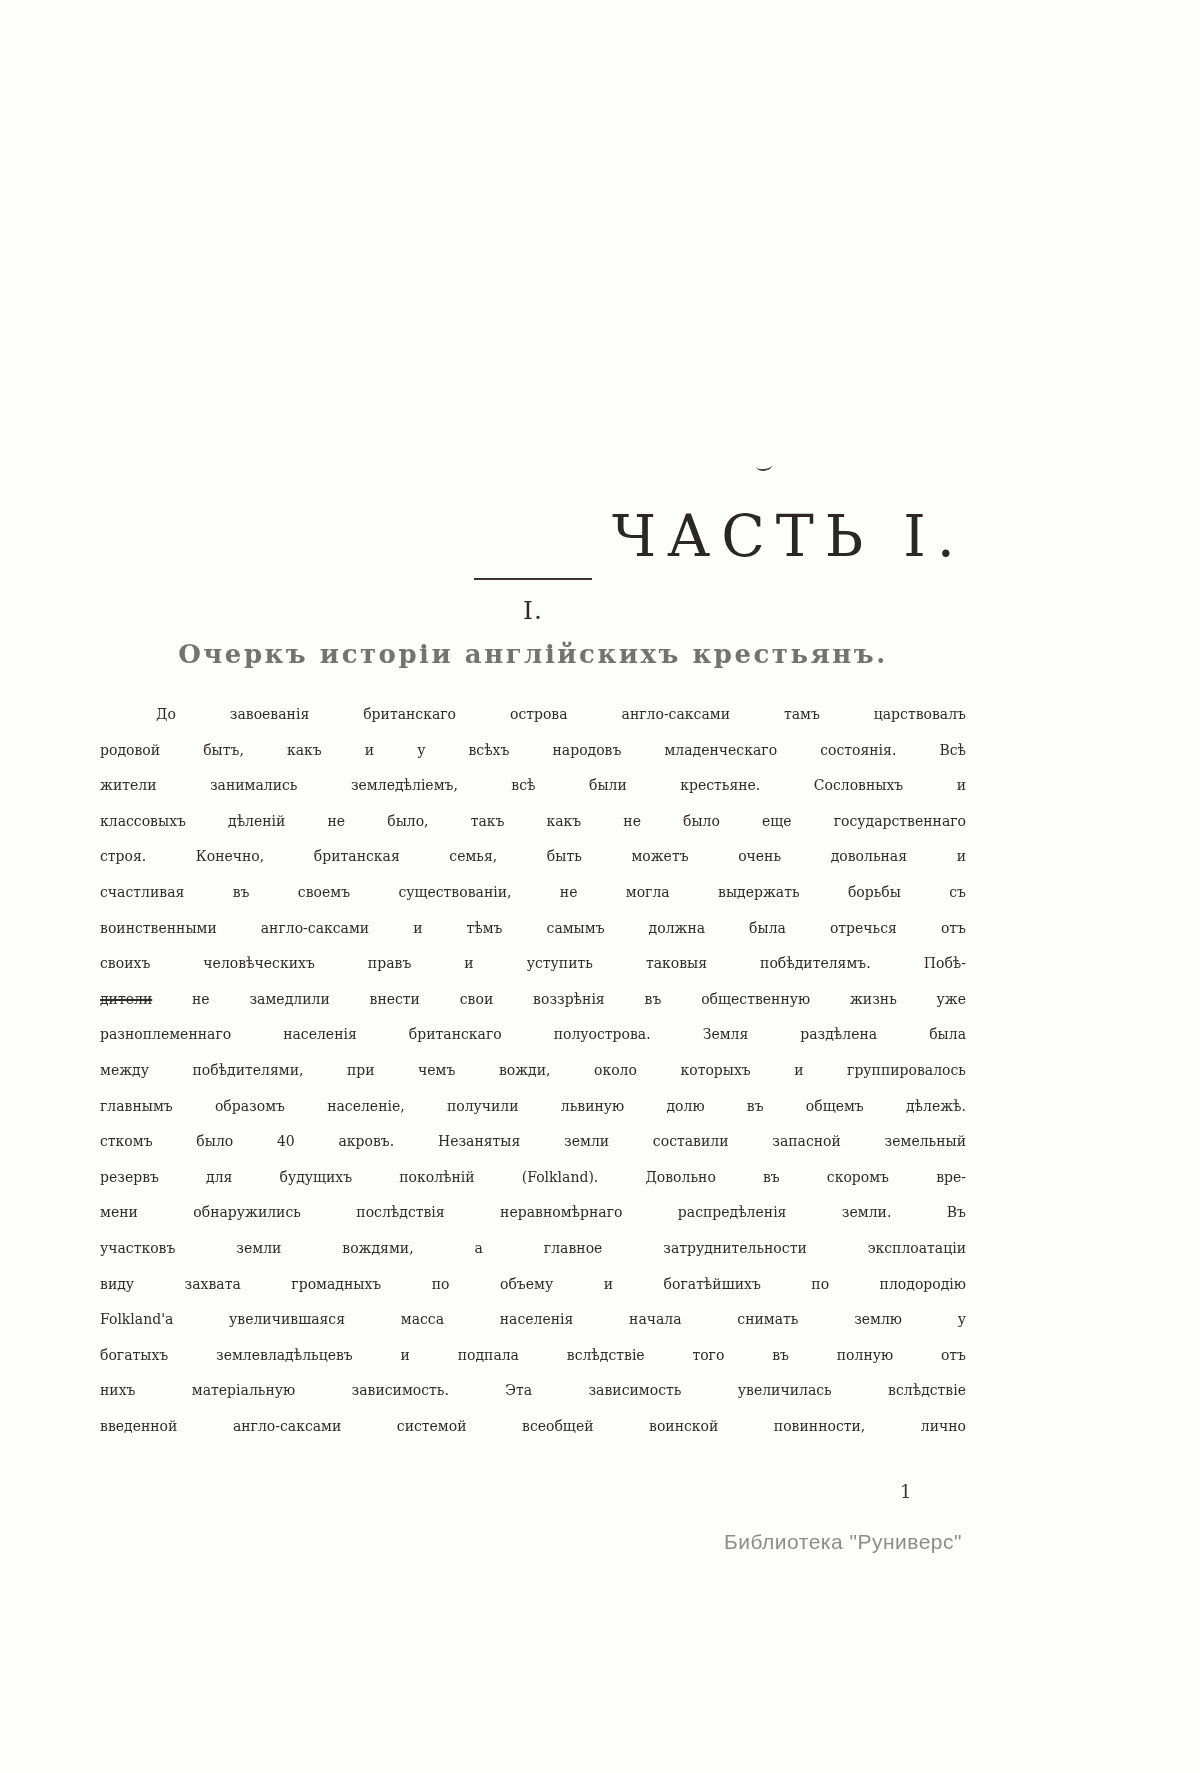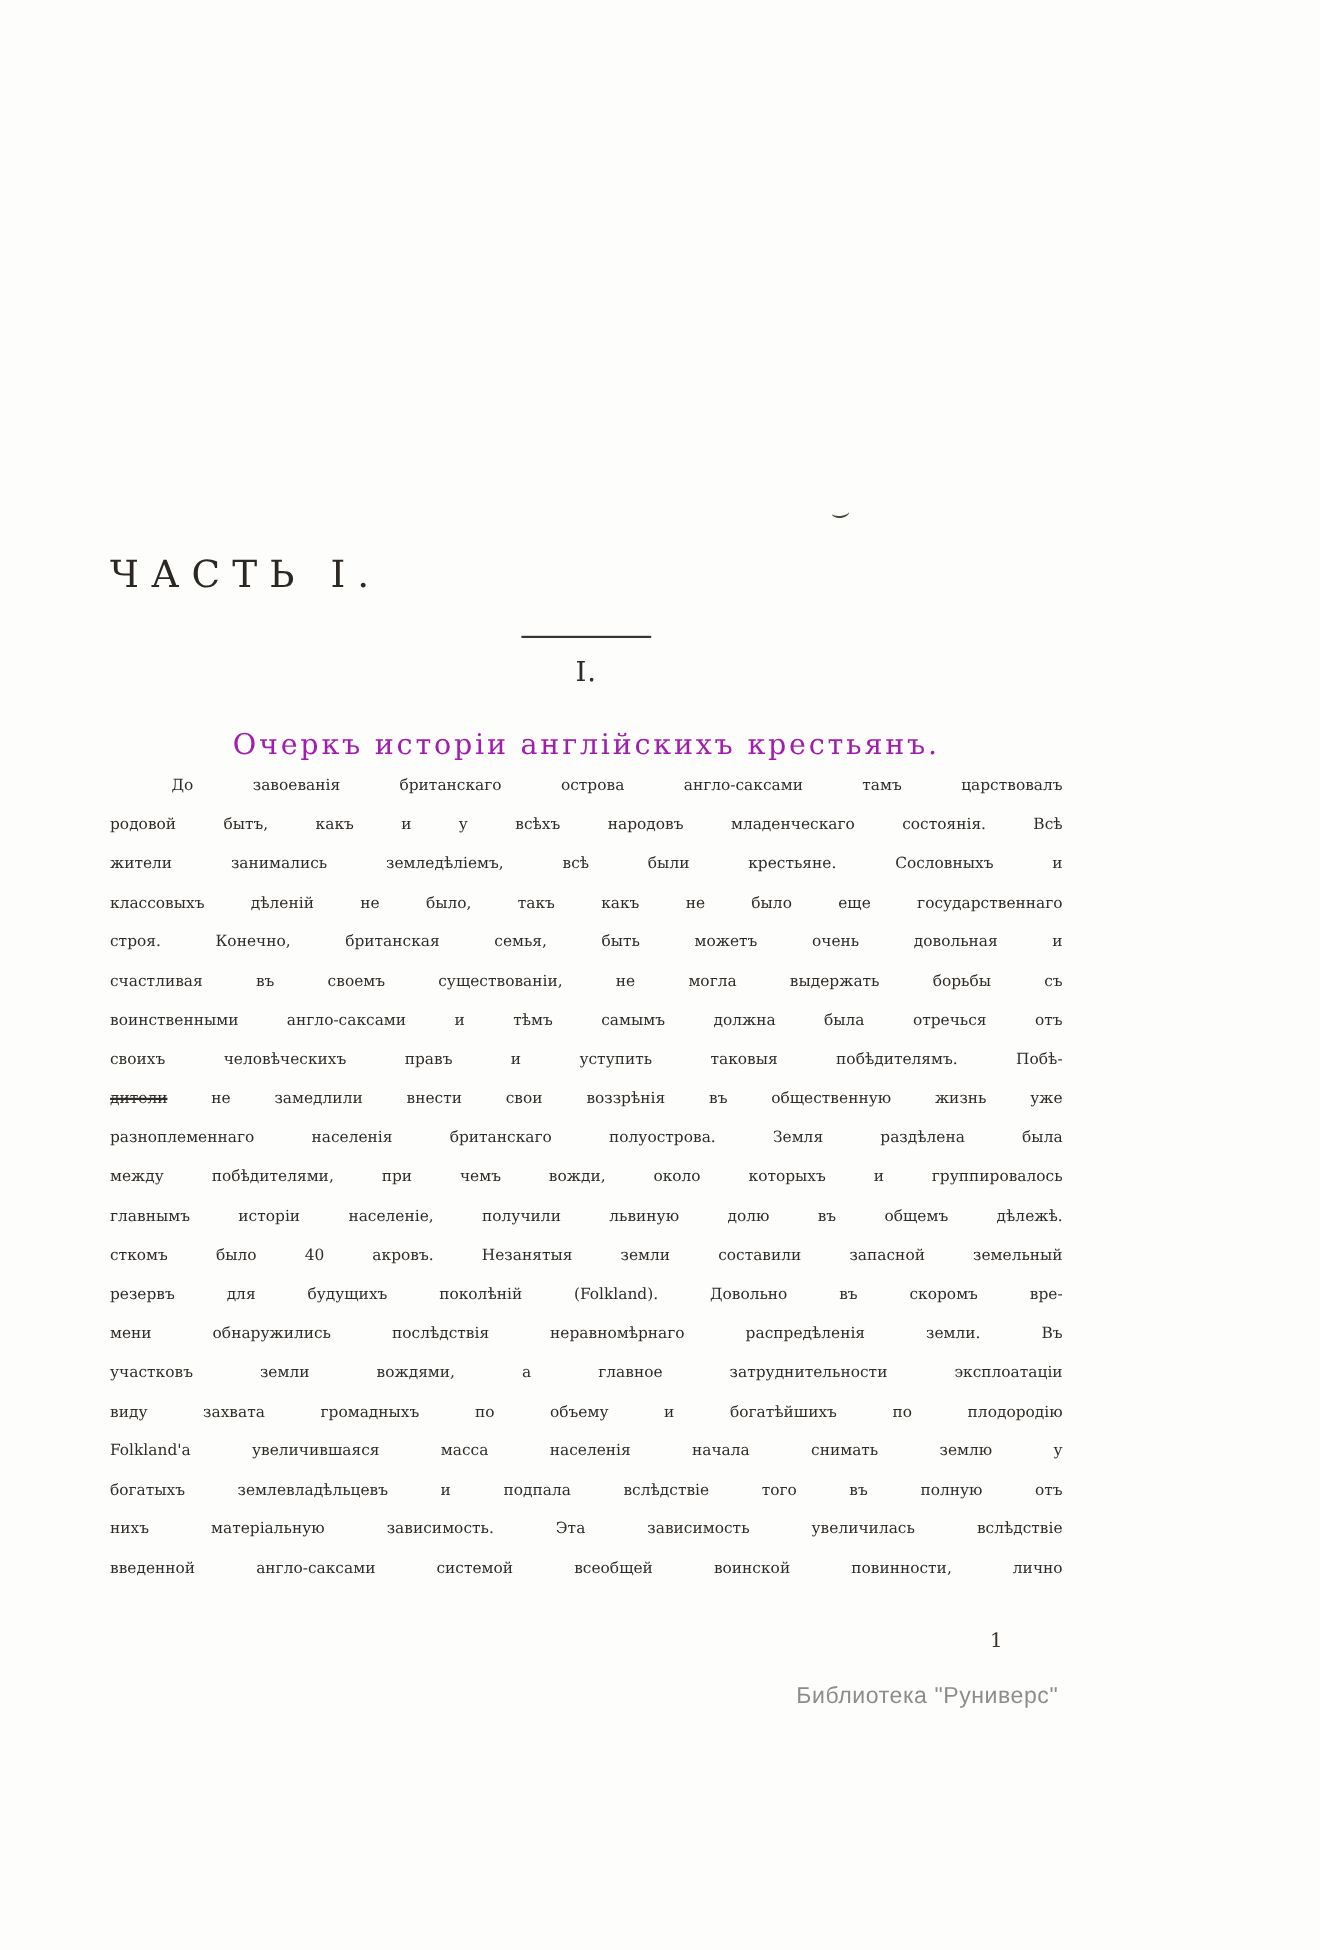--- a/index.html
+++ b/index.html
@@ -20,22 +20,22 @@
   .text-block {
     position: absolute;
     left: 100px;
     top: 0;
     width: 866px;
   }
   .part-title {
     position: absolute;
     top: 503px;
     width: 100%;
-    text-align: left;
-    font-size: 34px;
+    text-align: right;
+    font-size: 57px;
     letter-spacing: 11px;
     font-weight: 500;
     color: #2b2722;
     white-space: nowrap;
   }
   .part-rule {
     position: absolute;
     top: 578px;
     left: 50%;
     transform: translateX(-50%);
@@ -46,27 +46,27 @@
   .chapter-number {
     position: absolute;
     top: 596px;
     width: 100%;
     text-align: center;
     font-size: 25px;
     letter-spacing: 1px;
   }
   .chapter-title {
     position: absolute;
-    top: 662px;
+    top: 639px;
     width: 100%;
     text-align: center;
     font-size: 26px;
-    font-weight: normal;
+    font-weight: bold;
     letter-spacing: 2.5px;
-    color: #a21caf;
+    color: #737373;
     white-space: nowrap;
   }
   .paragraph {
     position: absolute;
     top: 697px;
     left: 0;
     width: 866px;
     font-size: 14px;
     line-height: 35.6px;
     color: #2f2b27;
@@ -134,21 +134,21 @@
         <div class="line">родовой бытъ, какъ и у всѣхъ народовъ младенческаго состоянія. Всѣ</div>
         <div class="line">жители занимались земледѣліемъ, всѣ были крестьяне. Сословныхъ и</div>
         <div class="line">классовыхъ дѣленій не было, такъ какъ не было еще государственнаго</div>
         <div class="line">строя. Конечно, британская семья, быть можетъ очень довольная и</div>
         <div class="line">счастливая въ своемъ существованіи, не могла выдержать борьбы съ</div>
         <div class="line">воинственными англо-саксами и тѣмъ самымъ должна была отречься отъ</div>
         <div class="line">своихъ человѣческихъ правъ и уступить таковыя побѣдителямъ. Побѣ-</div>
         <div class="line"><span class="strike">дители</span> не замедлили внести свои воззрѣнія въ общественную жизнь уже</div>
         <div class="line">разноплеменнаго населенія британскаго полуострова. Земля раздѣлена была</div>
         <div class="line">между побѣдителями, при чемъ вожди, около которыхъ и группировалось</div>
-        <div class="line">главнымъ исторіи населеніе, получили львиную долю въ общемъ дѣлежѣ.</div>
+        <div class="line">главнымъ образомъ населеніе, получили львиную долю въ общемъ дѣлежѣ.</div>
         <div class="line">сткомъ было 40 акровъ. Незанятыя земли составили запасной земельный</div>
         <div class="line">резервъ для будущихъ поколѣній (Folkland). Довольно въ скоромъ вре-</div>
         <div class="line">мени обнаружились послѣдствія неравномѣрнаго распредѣленія земли. Въ</div>
         <div class="line">участковъ земли вождями, а главное затруднительности эксплоатаціи</div>
         <div class="line">виду захвата громадныхъ по объему и богатѣйшихъ по плодородію</div>
         <div class="line">Folkland'а увеличившаяся масса населенія начала снимать землю у</div>
         <div class="line">богатыхъ землевладѣльцевъ и подпала вслѣдствіе того въ полную отъ</div>
         <div class="line">нихъ матеріальную зависимость. Эта зависимость увеличилась вслѣдствіе</div>
         <div class="line">введенной англо-саксами системой всеобщей воинской повинности, лично</div>
       </div>

